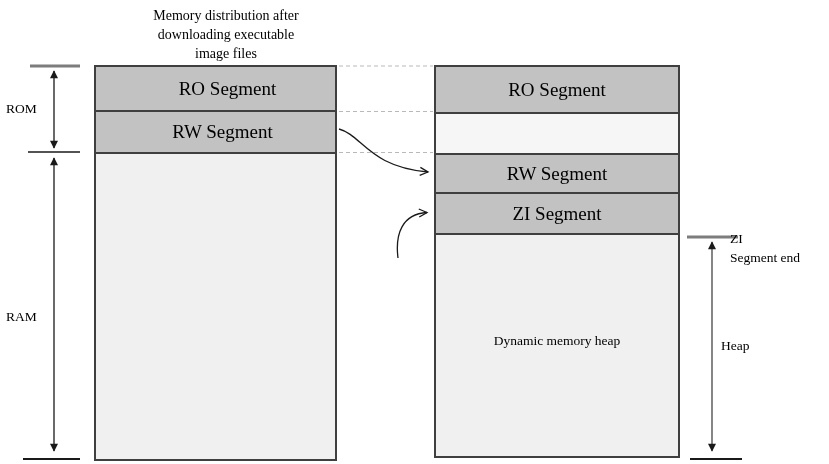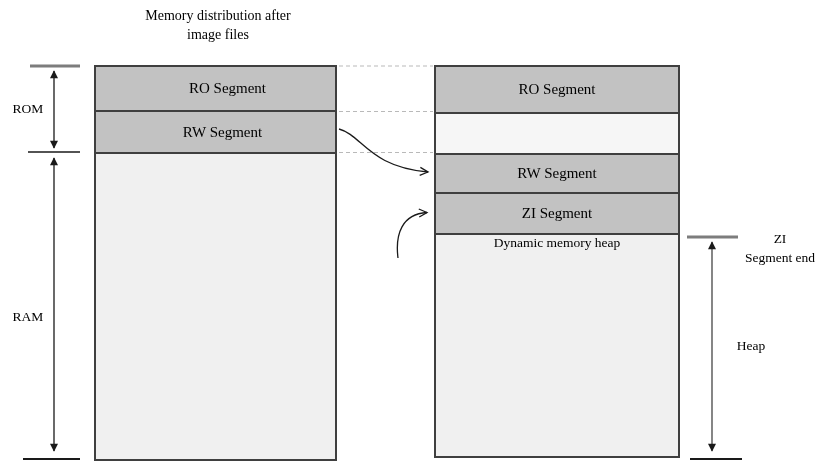--- a/index.html
+++ b/index.html
@@ -23,30 +23,29 @@
     box-sizing:border-box;
     border:2px solid var(--borderDark,#3f3f3f);
   }
   .seg{
     position:absolute;
     left:0;right:0;
     box-sizing:border-box;
     border-bottom:2px solid var(--borderDark,#3f3f3f);
     background:var(--segmentGray,#c2c2c2);
     text-align:center;
-    font-size:15px;
+    font-size:19px;
   }
   .seg-label{display:inline-block;}
   .heap-area{
     position:absolute;left:0;right:0;bottom:0;
-    display:flex;align-items:flex-start;justify-content:center;
+    display:flex;align-items:center;justify-content:center;
     font-size:13.5px;
   }
   .side-label{
-    text-align:center;
     font-size:13.5px;
     line-height:16px;
   }
   svg{position:absolute;left:0;top:0;}
 </style>
 </head>
 <body>
 
 <div id="canvas">
 
@@ -80,22 +79,23 @@
     <g stroke="#b9b9b9" stroke-width="1.2" stroke-dasharray="4 3">
       <line x1="339" y1="66" x2="433" y2="66"></line>
       <line x1="339" y1="111.5" x2="433" y2="111.5"></line>
       <line x1="339" y1="152.5" x2="433" y2="152.5"></line>
     </g>
 
     <path d="M339,129 C362,135 369,167 428,172" fill="none" stroke="#1a1a1a" stroke-width="1.3" marker-end="url(#vee)"></path>
     <path d="M398,258 C395,234 402,214 427,212.5" fill="none" stroke="#1a1a1a" stroke-width="1.3" marker-end="url(#vee)"></path>
   </svg>
 
-  <div class="abs title" style="left:96px;top:6px;width:244px;">
+  <div class="abs title" style="left:104px;top:6px;width:244px;">
     <div>Memory distribution after</div>
+    <div>downloading executable</div>
     <div>image files</div>
   </div>
 
 
   <div class="memcol" style="left:94px;top:65px;width:243px;height:396px;background:var(--lightFill,#f0f0f0);">
     <div class="seg" style="top:0;height:45px;line-height:43px;">
       <span class="seg-label" style="margin-left:24px;">RO Segment</span>
     </div>
     <div class="seg" style="top:45px;height:42px;line-height:40px;">
       <span class="seg-label" style="margin-left:14px;">RW Segment</span>

